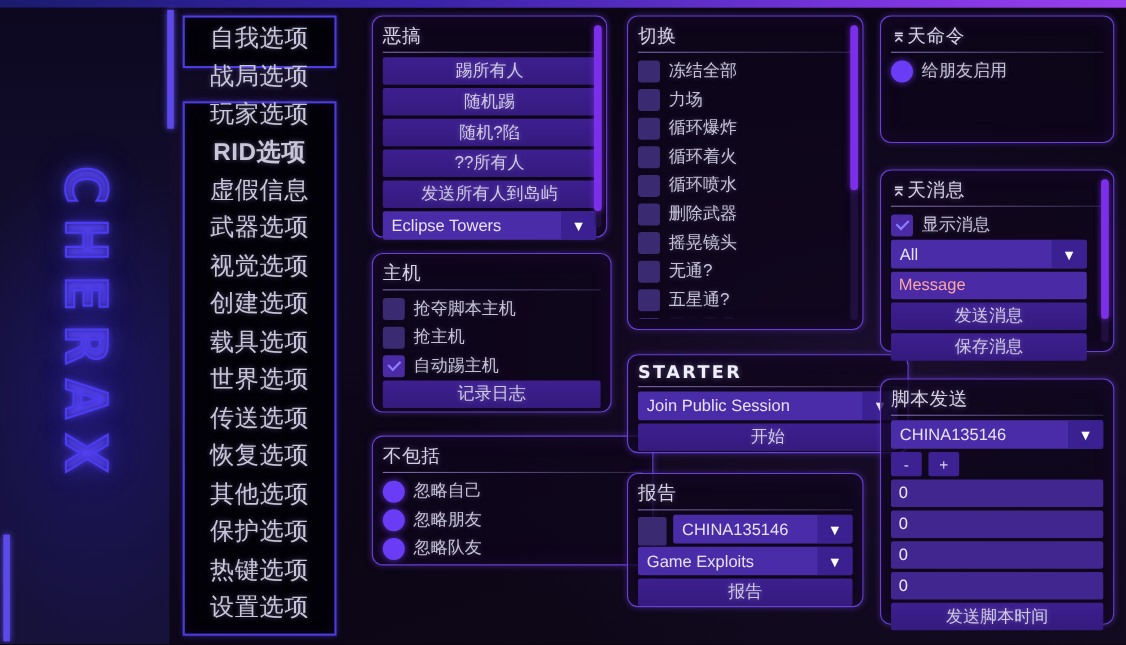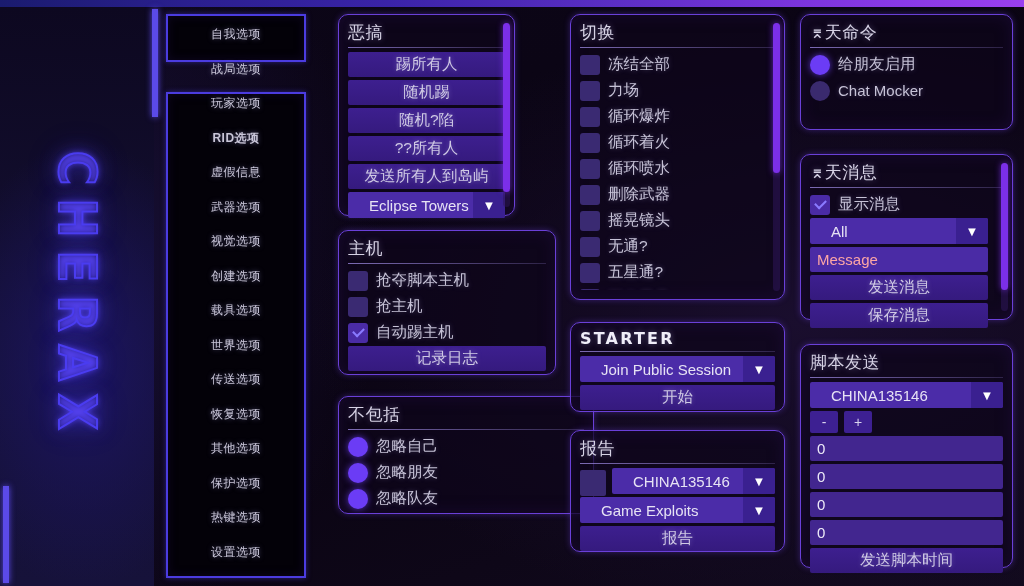--- a/index.html
+++ b/index.html
@@ -79,21 +79,21 @@
     border: 2px solid #4b3ce0;
     background: #030108;
     box-shadow: 0 0 5px rgba(75,60,224,.5), inset 0 0 10px rgba(20,10,50,.6);
   }
   #nav-box-a { top: 0; height: 48px; }
   #nav-box-b { top: 78px; height: 486px; }
 
   .nav-item {
     position: absolute; left: 0; width: 140px; height: 31px;
     display: flex; align-items: center; justify-content: center;
-    font-size: 12px;
+    font-size: 22px;
     color: #c9c6d8;
     text-shadow: 0 0 5px rgba(150,150,210,.5);
     letter-spacing: .5px;
     cursor: pointer;
     user-select: none;
   }
   .nav-item.rid { font-weight: 700; }
 
   
   .panel {
@@ -139,21 +139,21 @@
     position: relative;
     display: flex; align-items: center;
     height: 26px; margin-bottom: 3px;
     background: #4b2ca8;
     border-radius: 2px;
     cursor: pointer;
     overflow: hidden;
   }
   .combo .combo-text {
     flex: 1;
-    padding-left: 21px;
+    padding-left: 8px;
     font-size: 15px;
     color: #e6e2f4;
     white-space: nowrap; overflow: hidden; text-overflow: ellipsis;
   }
   .combo .caret {
     width: 32px; height: 100%;
     display: flex; align-items: center; justify-content: center;
     background: #3a2090;
     color: #ffffff;
     font-size: 13px;
@@ -312,21 +312,21 @@
         </div>
         <div class="nav-item" style="top: 488px;">
           <span>热键选项</span>
         </div>
         <div class="nav-item" style="top: 522.5px;">
           <span>设置选项</span>
         </div>
       </div>
   </div>
 
-  <div class="panel" id="panel-troll" style="left:338px; top:14px; width:177px; height:202px;">
+  <div class="panel" id="panel-troll" style="left:338px; top:14px; width:214px; height:202px;">
     <div class="panel-title">恶搞</div>
     <div class="panel-rule"></div>
     <div id="troll-buttons">
         <div class="btn">踢所有人</div>
         <div class="btn">随机踢</div>
         <div class="btn">随机?陷</div>
         <div class="btn">??所有人</div>
         <div class="btn">发送所有人到岛屿</div>
       </div>
     <div class="combo">
@@ -422,21 +422,21 @@
             <span class="cb"></span>
             <span class="row-label">踢出载具</span>
           </div>
         </div>
     </div>
     <div class="sbar" id="sbar-toggles" style="right:4px; top:8px; bottom:8px;">
       <div class="thumb" style="top: 0px; height: 56%;"></div>
     </div>
   </div>
 
-  <div class="panel" id="panel-starter" style="left:570px; top:322px; width:215px; height:90px;">
+  <div class="panel" id="panel-starter" style="left:570px; top:322px; width:256px; height:90px;">
     <div class="panel-title latin">STARTER</div>
     <div class="panel-rule"></div>
     <div class="combo">
       <span class="combo-text">Join Public Session</span>
       <span class="caret">▼</span>
     </div>
     <div class="btn">开始</div>
   </div>
 
   <div class="panel" id="panel-report" style="left:570px; top:430px; width:215px; height:122px;">
@@ -459,24 +459,20 @@
   <div class="panel" id="panel-chatcmd" style="left:800px; top:14px; width:213px; height:116px;">
     <div class="panel-title">
       <span>⌆</span><span>天命令</span>
     </div>
     <div class="panel-rule"></div>
     <div id="chatcmd-toggles">
         <div class="row">
           <span class="dot on"></span>
           <span class="row-label">给朋友启用</span>
         </div>
-        <div class="row">
-          <span class="dot"></span>
-          <span class="row-label latin">Chat Mocker</span>
-        </div>
       </div>
   </div>
 
   <div class="panel" id="panel-chatmsg" style="left:800px; top:154px; width:213px; height:166px;">
     <div class="panel-title">
       <span>⌆</span><span>天消息</span>
     </div>
     <div class="panel-rule"></div>
     <div class="row">
       <span class="cb on"></span>

